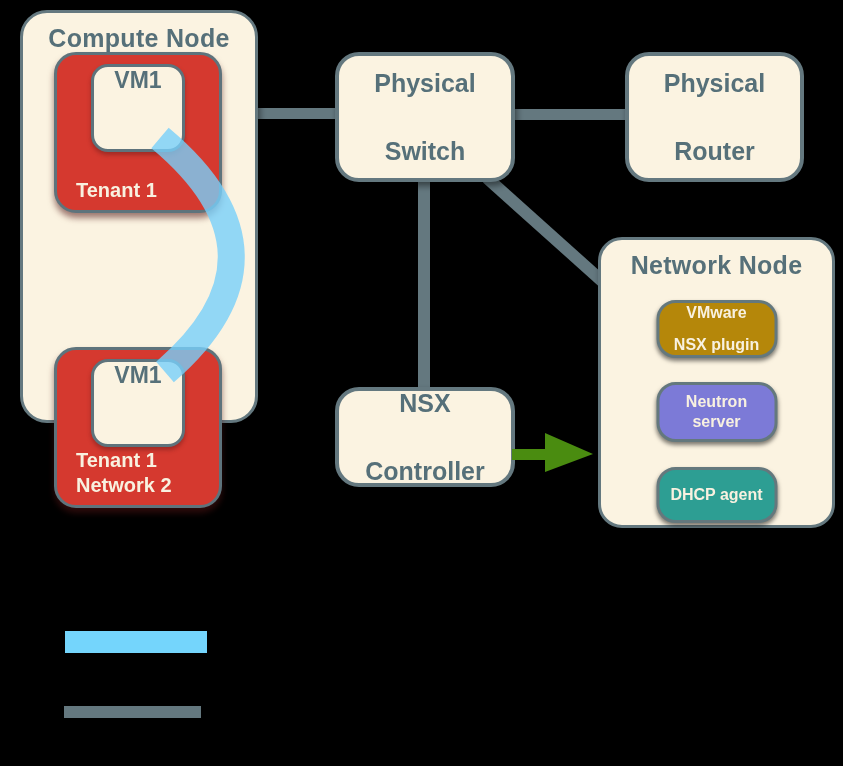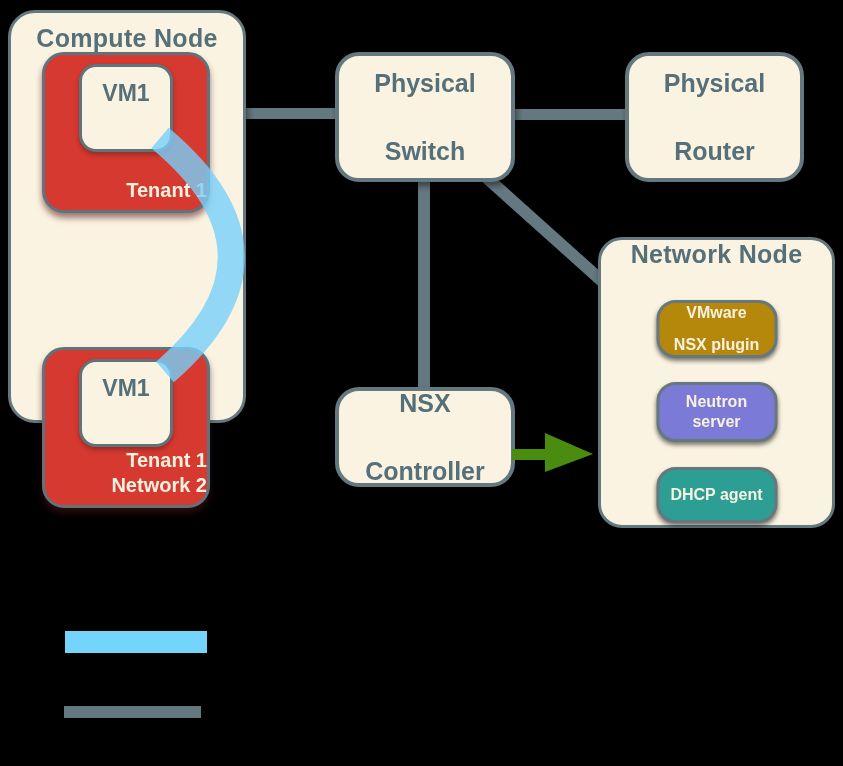--- a/index.html
+++ b/index.html
@@ -31,45 +31,44 @@
   }
   .center-label{
     position:absolute;inset:0;
     display:flex;flex-direction:column;
     align-items:center;justify-content:center;
     color:#567079;font-size:25px;line-height:32px;
     text-align:center;
     gap:36px;
   }
   .compute-title{padding-top:11px;}
-  .netnode-title{}
+  .netnode-title{padding-top:11px;}
   .tenant-net{
     position:absolute;z-index:2;
     box-sizing:border-box;
     border:3px solid #5E737C;
     border-radius:22px;
     box-shadow:0 5px 6px rgba(80,20,20,0.55);
   }
   .vm-box{
     position:absolute;
     box-sizing:border-box;
     left:50%;transform:translateX(-50%);
     top:9px;width:94px;height:88px;
     background:#FBF3E1;
     border:3px solid #5E737C;
     border-radius:17px;
     display:flex;justify-content:center;
     color:#567079;font-size:23px;
-    padding-top:13px;
     box-shadow:0 3px 4px rgba(80,20,20,0.4);
   }
   .tenant-label{
     position:absolute;left:0;right:0;bottom:7px;
-    text-align:right;
-    color:#F8F1E0;font-size:20px;line-height:25px;
+    text-align:left;
+    color:#F8F1E0;font-size:20px;line-height:25px;padding-left:19px;
   }
   .pill{
     position:absolute;
     box-sizing:border-box;
     left:50%;transform:translateX(-50%);
     width:121px;
     border:3px solid #64787D;
     border-radius:19px;
     display:flex;flex-direction:column;
     align-items:center;justify-content:center;
@@ -85,21 +84,21 @@
 <div class="stage">
 
   <div class="link" style="left: 243px; top: 108px; width: 95px; height: 11px; background-color: rgb(100, 120, 127);"></div>
   <div class="link" style="left: 512px; top: 109px; width: 116px; height: 11px; background-color: rgb(100, 120, 127);"></div>
   <div class="link" style="left: 418px; top: 180px; width: 12px; height: 210px; background-color: rgb(100, 120, 127);"></div>
 
   <svg class="layer under" width="843" height="766" viewBox="0 0 843 766">
     <line x1="487" y1="178" x2="603" y2="282" stroke-width="12" style="stroke: rgb(100, 120, 127);"></line>
   </svg>
 
-  <div class="box" style="left:8px;top:10px;width:238px;height:413px;border-width:3px;border-radius:27px">
+  <div class="box" style="left:20px;top:10px;width:238px;height:413px;border-width:3px;border-radius:27px">
     <div class="box-title compute-title">Compute Node</div>
 
     <div class="tenant-net" style="left: 31px; top: 39px; width: 168px; height: 161px; background-color: rgb(213, 57, 47);">
       <div class="vm-box">
         <span>VM1</span>
       </div>
       <div class="tenant-label">
         <div>Tenant 1</div>
       </div>
     </div>

